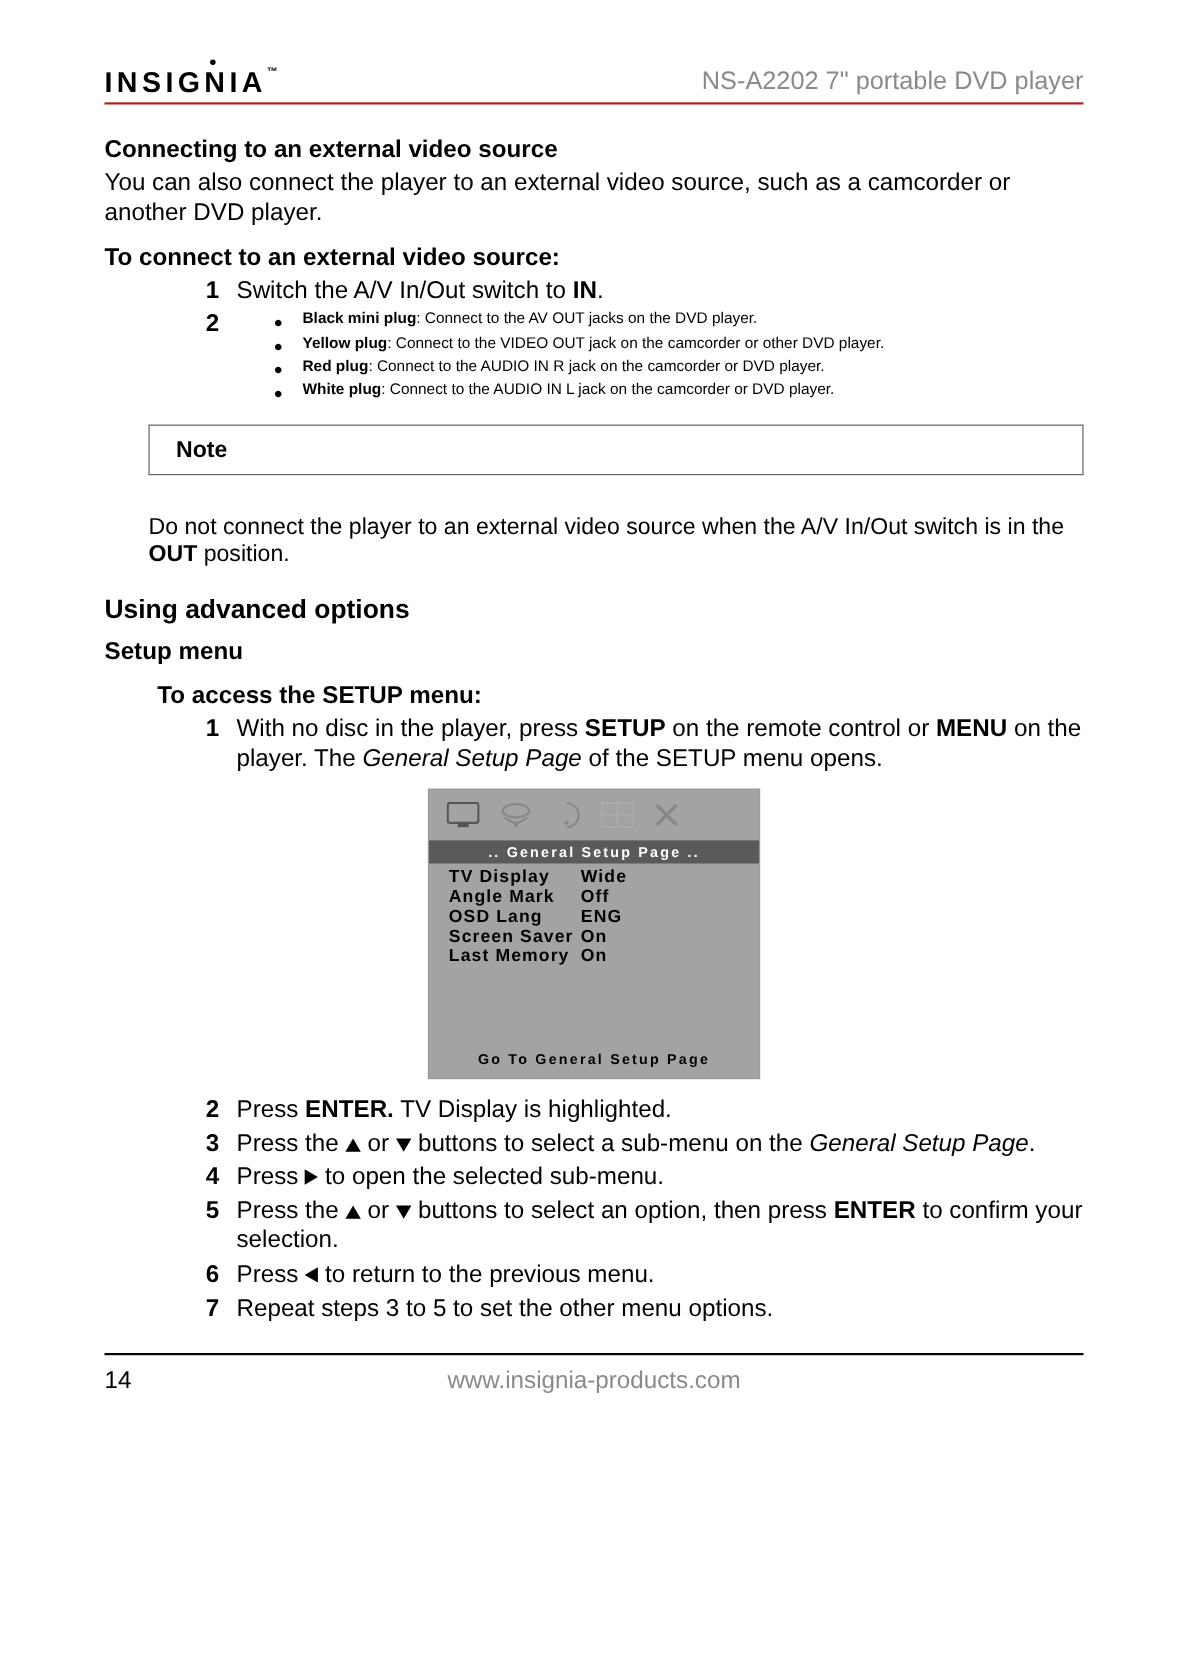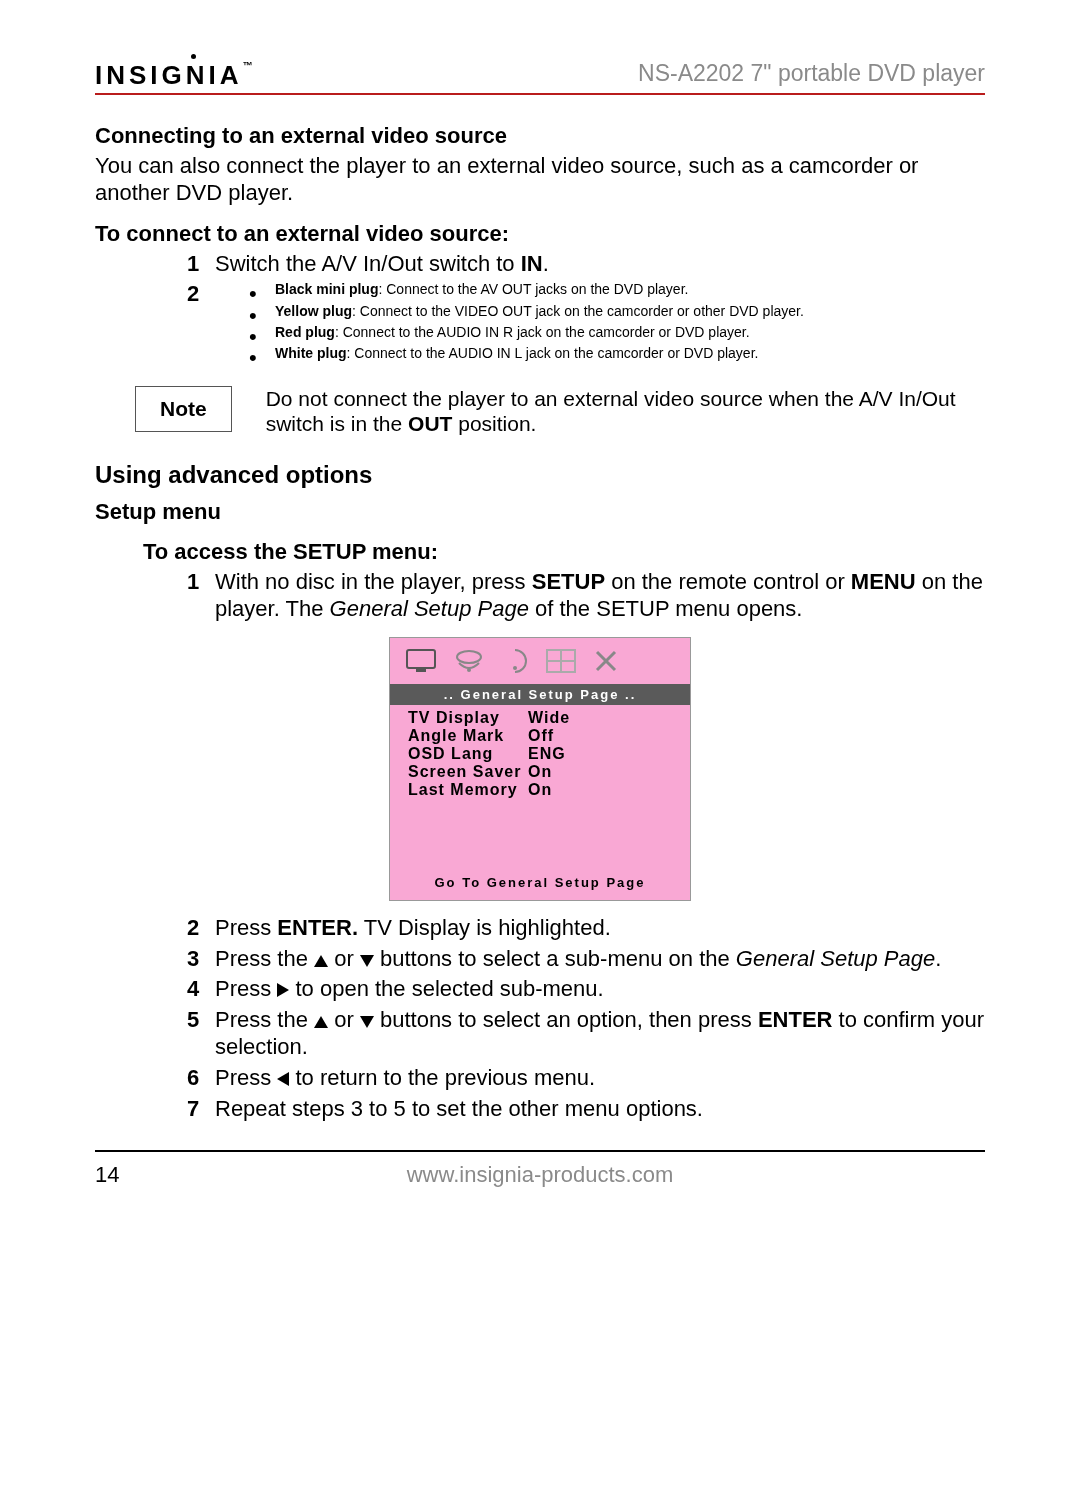--- a/index.html
+++ b/index.html
@@ -101,40 +101,41 @@
   ul.bullets > li::before {
     content: "•";
     position: absolute;
     left: 0;
     font-size: 22px;
   }
   .note-row {
     display: flex;
     gap: 34px;
     margin: 24px 0 18px 40px;
+    flex-direction: column;
   }
   .note-box {
     border: 1px solid #555;
     padding: 10px 24px;
     font-weight: bold;
     font-size: 21px;
     height: fit-content;
   }
   .note-text {
     font-size: 21px;
     line-height: 1.22;
     flex: 1;
   }
   .bold { font-weight: bold; }
   .ital { font-style: italic; margin-top: 24px; }
   .setup-screen {
     width: 300px;
     margin: 14px auto 14px auto;
     border: 1px solid #999;
-    background: #f9a8d4;
+    background: #a3a3a3;
     font-family: Arial, sans-serif;
   }
   .setup-icons {
     display: flex;
     gap: 18px;
     padding: 10px 16px 10px 16px;
     align-items: center;
   }
   .setup-icons svg { display:block; }
   .setup-bar {

